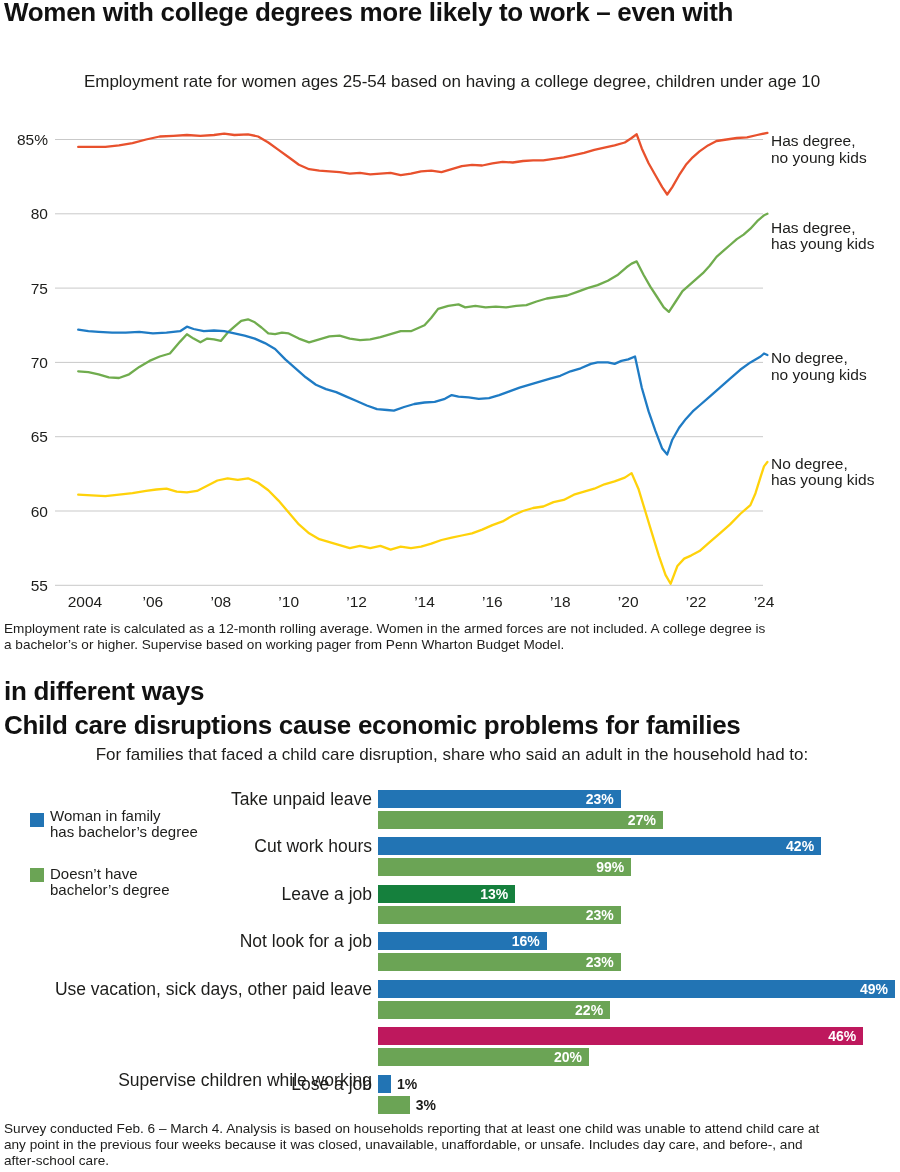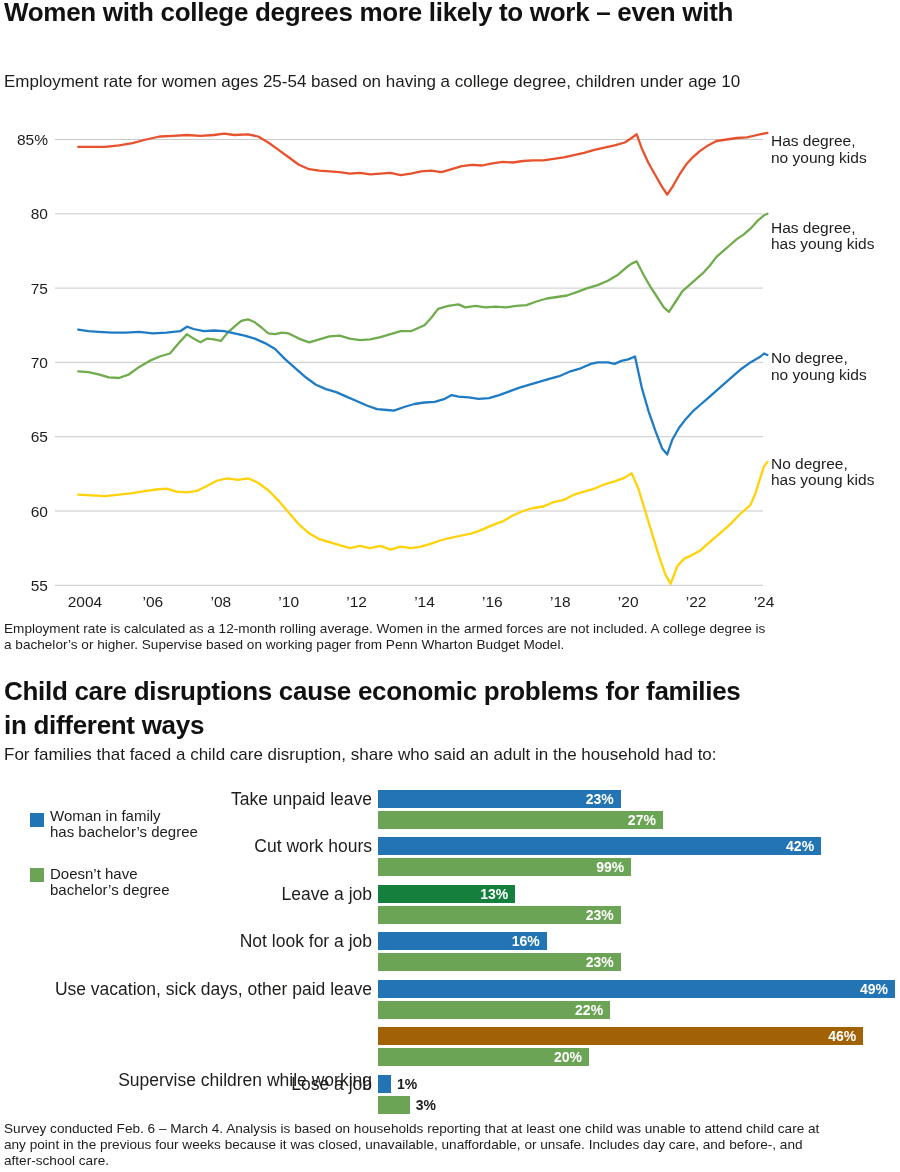--- a/index.html
+++ b/index.html
@@ -4,21 +4,21 @@
 <style>
   html,body { margin:0; padding:0; background:#ffffff; }
   .page {
     position:relative; width:900px; height:1172px; background:#ffffff;
     font-family:"Liberation Sans", sans-serif; color:#1d1d1b; overflow:hidden;
   }
   .title {
     position:absolute; left:4px; font-weight:bold; font-size:26px;
     line-height:34px; letter-spacing:-0.3px; color:#111111;
   }
-  .subtitle { position:absolute; left:4px; font-size:17px; line-height:22px; }
+  .subtitle { position:absolute; left:4px; font-size:17px; line-height:22px;text-align:center; }
   .footnote { position:absolute; left:4px; font-size:13.6px; line-height:15.9px; }
   #line-svg { position:absolute; left:0; top:118px; }
   #bar-chart { position:absolute; left:0; top:780px; width:900px; height:335px; }
   .legend-item { position:absolute; }
   .legend-swatch { position:absolute; width:14px; height:14px; }
   .legend-text { position:absolute; left:20px; font-size:15px; line-height:15.5px; white-space:nowrap; }
   .bar-row-label {
     position:absolute; left:0; width:372px; text-align:right; font-size:17.5px;
     line-height:24px; height:24px; white-space:nowrap;
   }
@@ -80,22 +80,22 @@
       <text x="771" y="245.4" font-size="15.5" fill="#1d1d1b"><tspan x="771">No degree,</tspan><tspan x="771" dy="16.5">no young kids</tspan></text>
       <text x="771" y="350.9" font-size="15.5" fill="#1d1d1b"><tspan x="771">No degree,</tspan><tspan x="771" dy="16.5">has young kids</tspan></text>
     </svg>
 
   <div class="footnote" style="top:621px; width:896px;">
     <div>Employment rate is calculated as a 12-month rolling average. Women in the armed forces are not included. A college degree is</div>
     <div>a bachelor’s or higher. Supervise based on working pager from Penn Wharton Budget Model.</div>
   </div>
 
   <div class="title" id="title2" style="top:674px; width:896px;">
+    <div>in different ways</div>
     <div>Child care disruptions cause economic problems for families</div>
-    <div>in different ways</div>
   </div>
 
   <div class="subtitle" style="top:744px; width:896px;">For families that faced a child care disruption, share who said an adult in the household had to:</div>
 
   <div id="bar-chart">
     <div class="legend-item" style="left:30px; top:0;">
       <span class="legend-swatch" id="legend-swatch-0" style="top: 33px; background: rgb(34, 116, 180);"></span>
       <span class="legend-text" style="top:28px;">
         <div>Woman in family</div>
         <div>has bachelor’s degree</div>
@@ -138,21 +138,21 @@
           <span class="bar-value-in">23%</span>
         </div>
         <div class="bar-row-label" style="top: 196.5px;">Use vacation, sick days, other paid leave</div>
         <div class="bar" style="top: 199.5px; left: 378px; width: 517px; background: rgb(34, 116, 180);">
           <span class="bar-value-in">49%</span>
         </div>
         <div class="bar" style="top: 220.5px; left: 378px; width: 232.1px; background: rgb(107, 164, 85);">
           <span class="bar-value-in">22%</span>
         </div>
         <div class="bar-row-label" style="top: 244px; margin-top: 44px;">Supervise children while working</div>
-        <div class="bar" style="top: 247px; left: 378px; width: 485.3px; background: #a16207;">
+        <div class="bar" style="top: 247px; left: 378px; width: 485.3px; background: #be185d;">
           <span class="bar-value-in">46%</span>
         </div>
         <div class="bar" style="top: 268px; left: 378px; width: 211px; background: rgb(107, 164, 85);">
           <span class="bar-value-in">20%</span>
         </div>
         <div class="bar-row-label" style="top: 291.5px;">Lose a job</div>
         <div class="bar" style="top: 294.5px; left: 378px; width: 13px; background: rgb(34, 116, 180);">
           <span class="bar-value-out">1%</span>
         </div>
         <div class="bar" style="top: 315.5px; left: 378px; width: 31.7px; background: rgb(107, 164, 85);">

